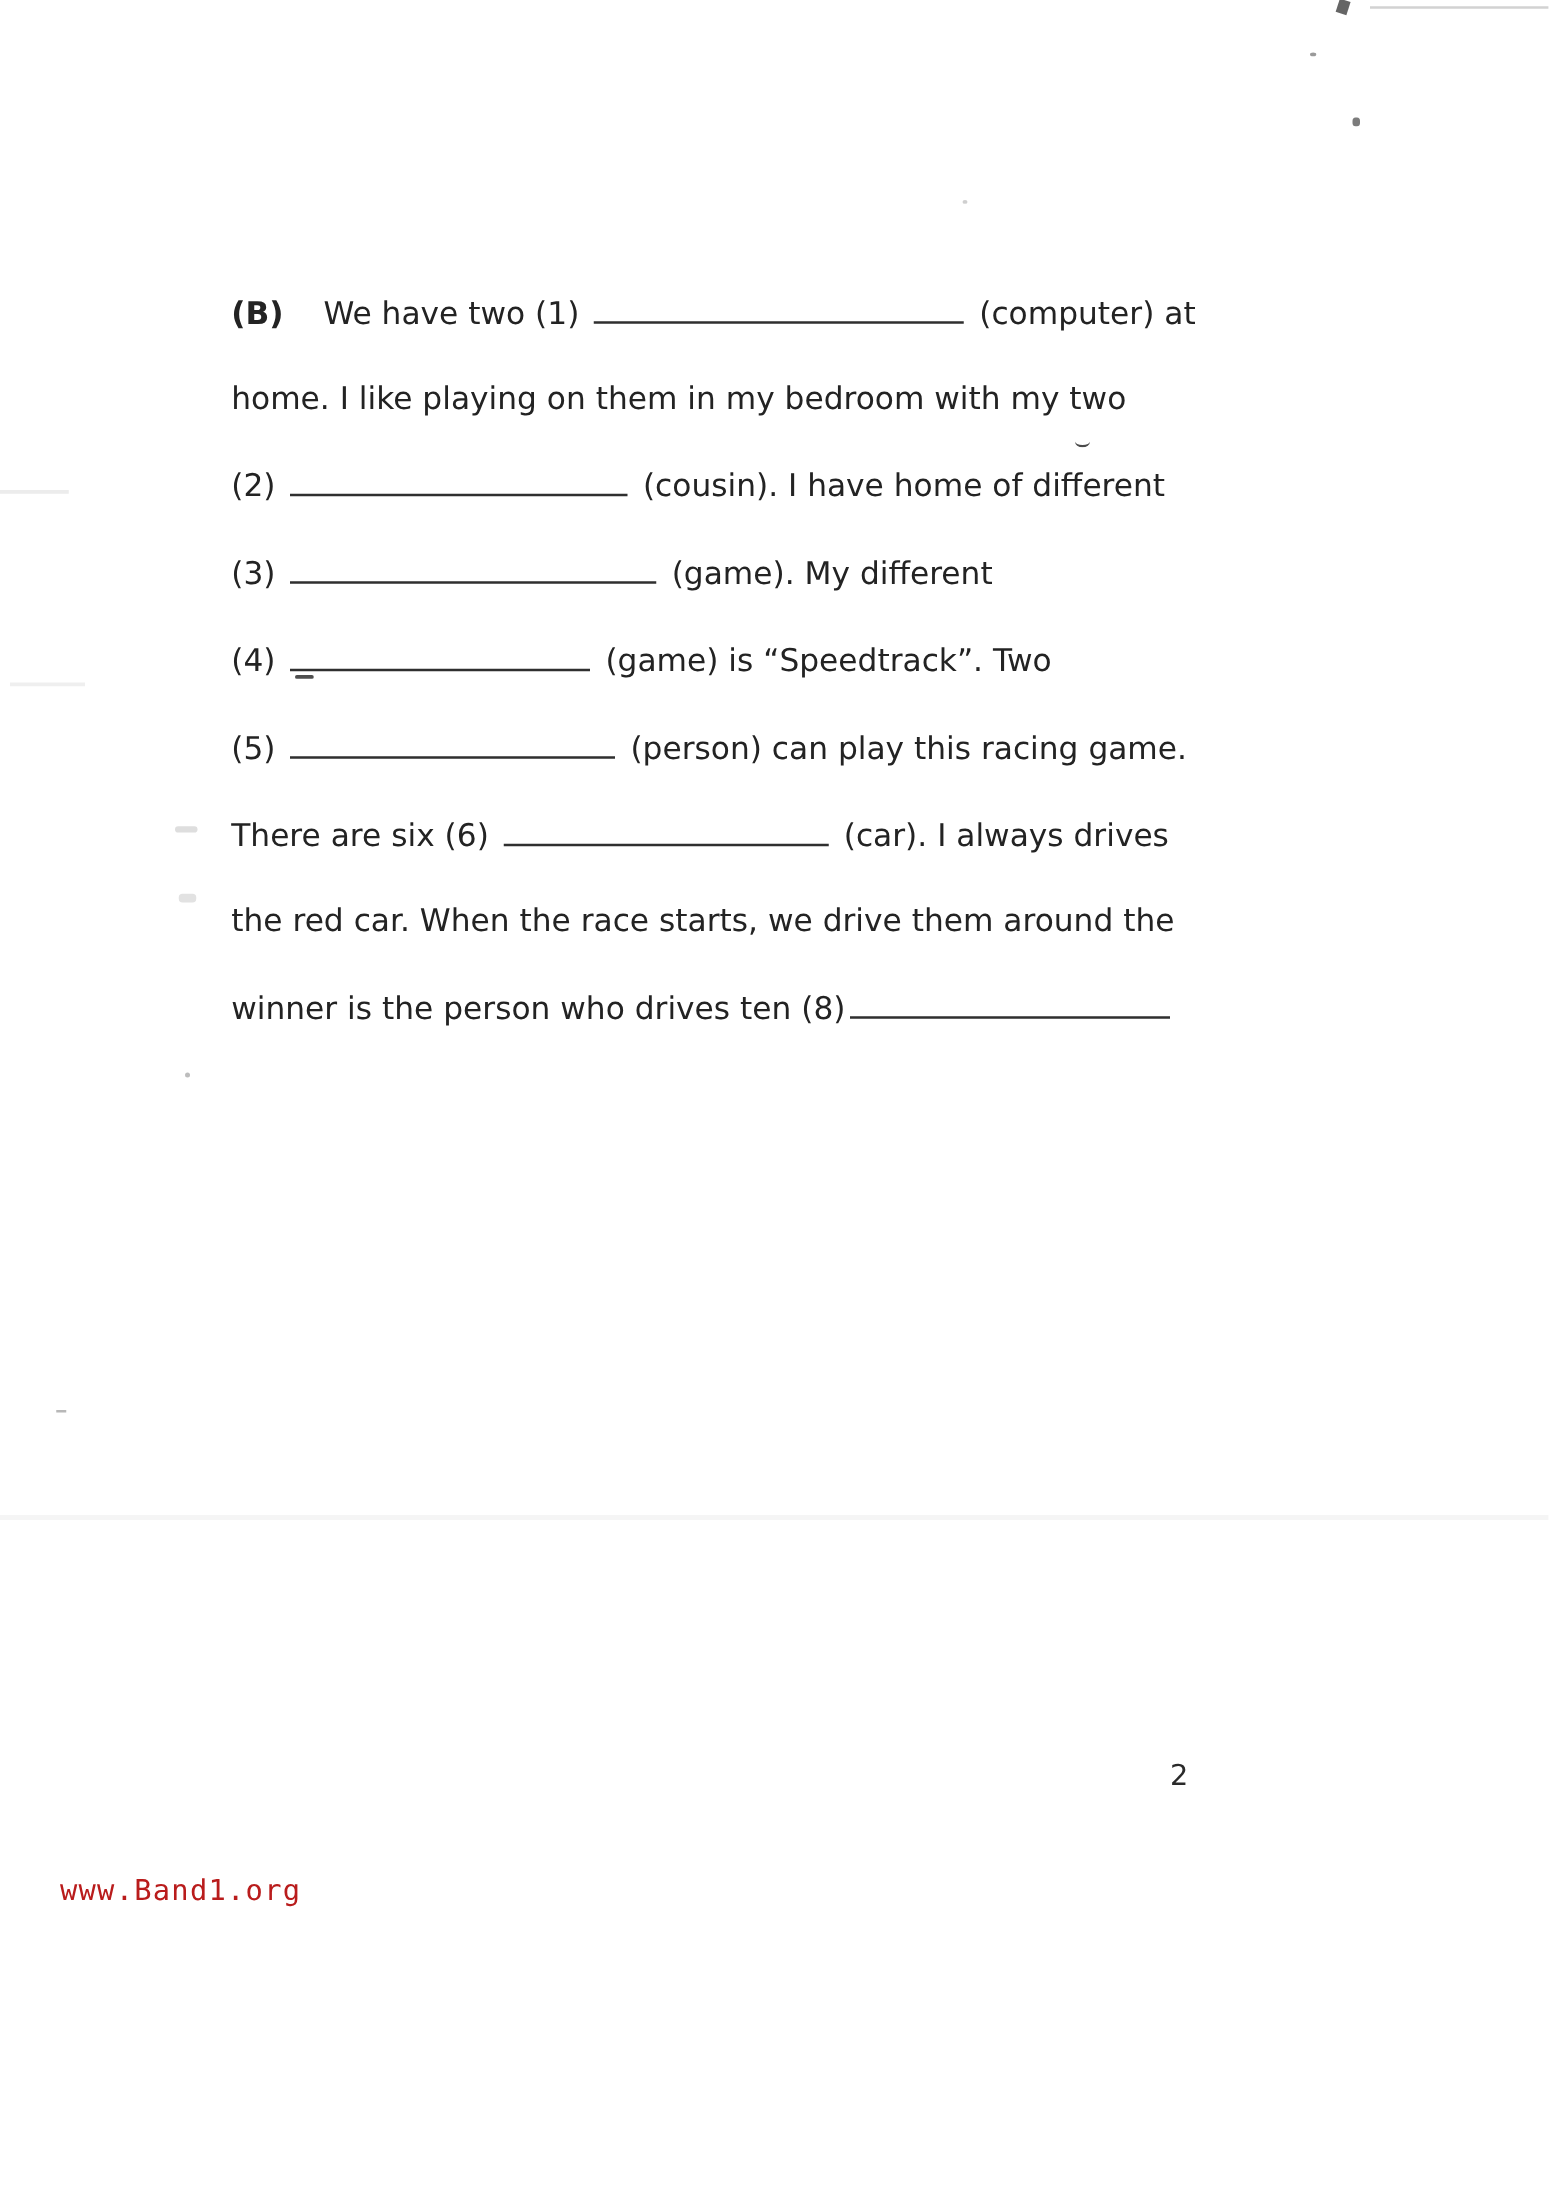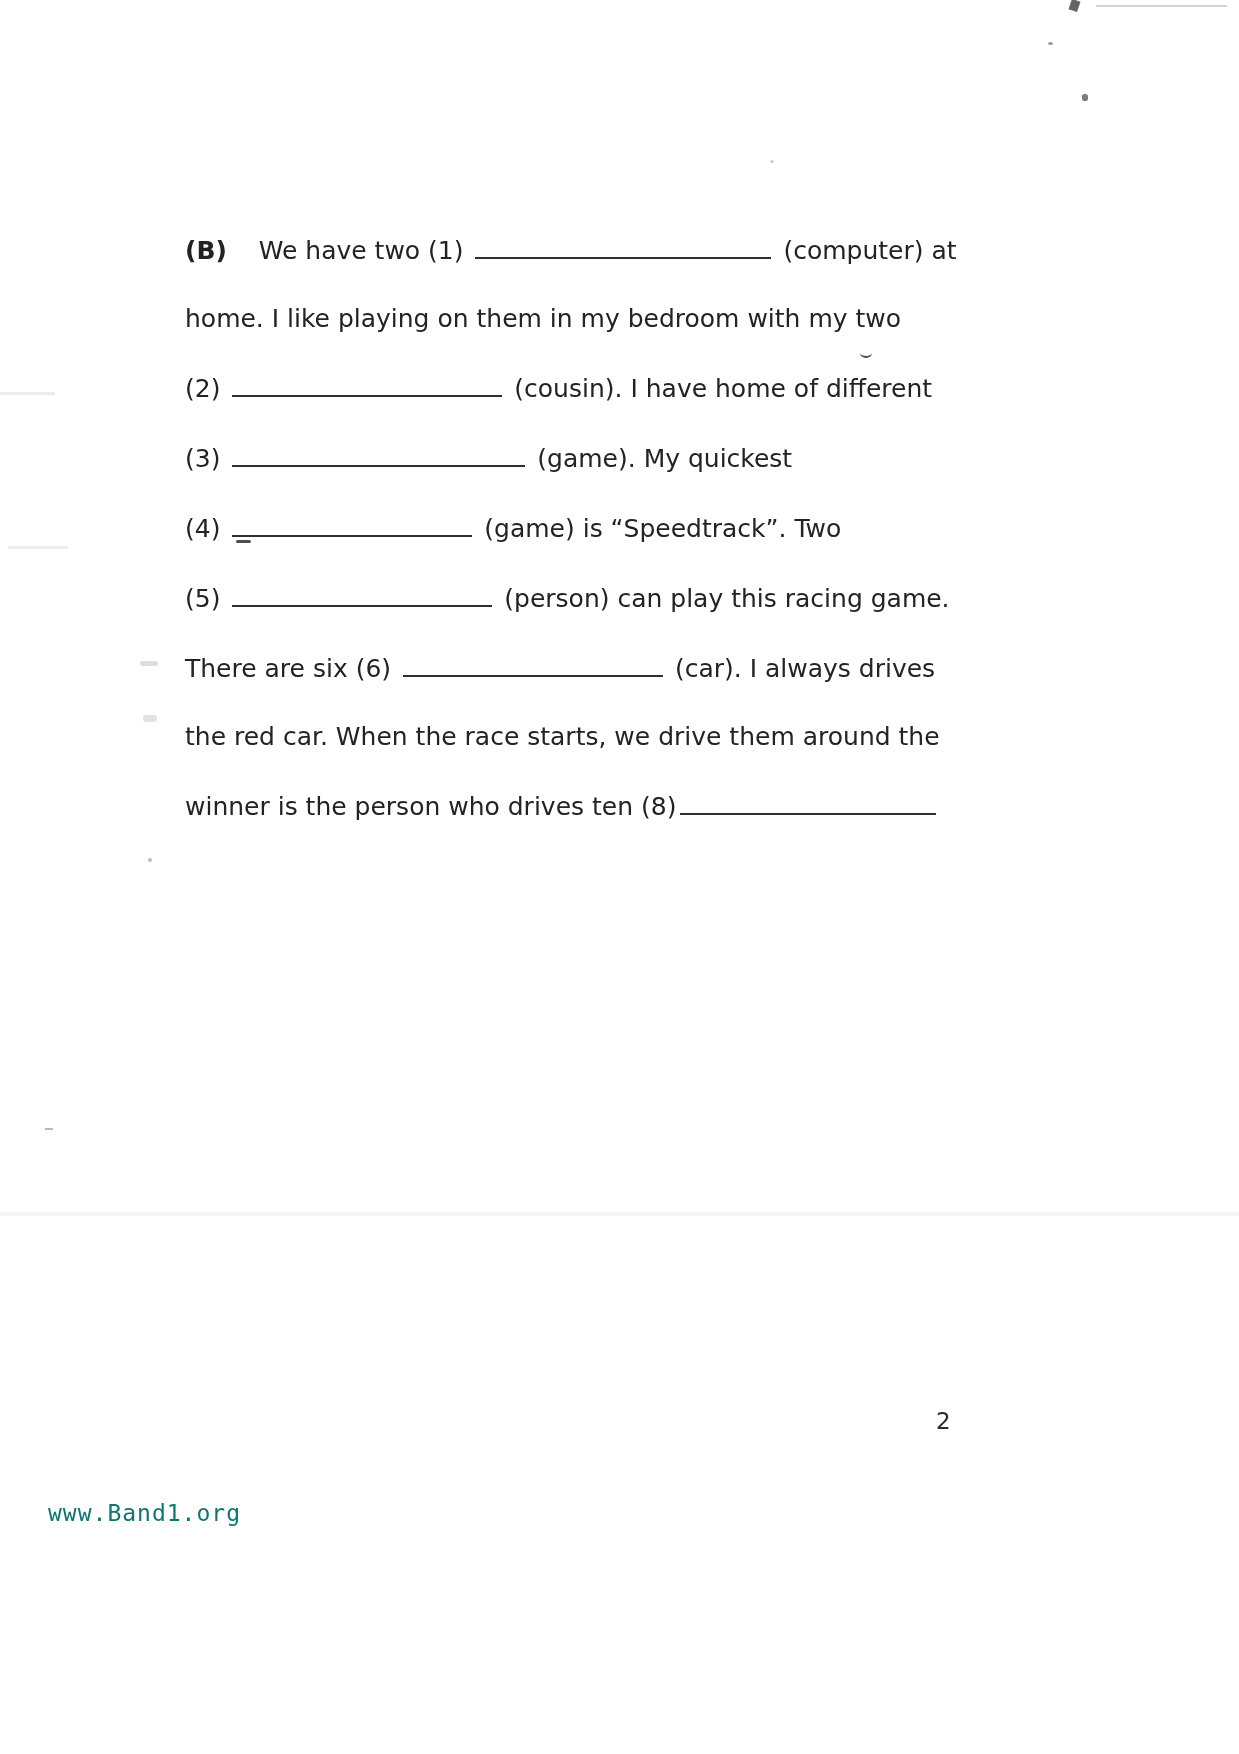--- a/index.html
+++ b/index.html
@@ -8,21 +8,20 @@
     background: #ffffff;
   }
   .page {
     position: relative;
     width: 1239px;
     height: 1754px;
     background: #ffffff;
     overflow: hidden;
     font-family: "DejaVu Sans", "Liberation Sans", sans-serif;
     color: #232323;
-    border-radius: 30px;
   }
   .worksheet {
     position: absolute;
     top: 232px;
     left: 185px;
     width: 980px;
     font-size: 25px;
   }
   .line {
     white-space: pre;
@@ -49,21 +48,21 @@
     font-size: 23px;
     color: #2a2a2a;
   }
   .footer-url {
     position: absolute;
     left: 48px;
     top: 1500px;
     font-family: "DejaVu Sans Mono", "Liberation Mono", monospace;
     font-size: 23px;
     letter-spacing: 1px;
-    color: #0f766e;
+    color: #b91c1c;
   }
   
   .art { position: absolute; }
   .art-corner-mark { left: 1070px; top: 0; width: 9px; height: 11px; background: #4a4a4a; transform: rotate(18deg); opacity: .85; }
   .art-corner-line { left: 1096px; top: 5px; width: 143px; height: 2px; background: #d2d2d2; }
   .art-dot-1 { left: 1048px; top: 42px; width: 5px; height: 3px; background: #9a9a9a; border-radius: 50%; }
   .art-dot-2 { left: 1082px; top: 94px; width: 6px; height: 7px; background: #7c7c7c; border-radius: 40%; }
   .art-squiggle { left: 860px; top: 348px; width: 12px; height: 8px; border-bottom: 2px solid #4a4a4a; border-radius: 50%; }
   .art-dash-4 { left: 236px; top: 540px; width: 15px; height: 3px; background: #4e4e4e; border-radius: 2px; }
   .art-streak-1 { left: 0; top: 392px; width: 55px; height: 3px; background: #ececec; }
@@ -92,21 +91,21 @@
   <div class="art art-tilde-2"></div>
   <div class="art art-streak-3"></div>
   <div class="art art-speck-1"></div>
   <div class="art art-speck-2"></div>
   <div class="art art-speck-3"></div>
 
   <div class="worksheet">
       <div class="line"><span class="seg-text bold">(B)</span><span class="seg-text">    We have two (1) </span><span class="blank" style="width: 296px;"></span><span class="seg-text"> (computer) at</span></div>
       <div class="line"><span class="seg-text">home. I like playing on them in my bedroom with my two</span></div>
       <div class="line"><span class="seg-text">(2) </span><span class="blank" style="width: 270px;"></span><span class="seg-text"> (cousin). I have home of different</span></div>
-      <div class="line"><span class="seg-text">(3) </span><span class="blank" style="width: 293px;"></span><span class="seg-text"> (game). My quickest</span></div>
+      <div class="line"><span class="seg-text">(3) </span><span class="blank" style="width: 293px;"></span><span class="seg-text"> (game). My different</span></div>
       <div class="line"><span class="seg-text">(4) </span><span class="blank" style="width: 240px;"></span><span class="seg-text"> (game) is “Speedtrack”. Two</span></div>
       <div class="line"><span class="seg-text">(5) </span><span class="blank" style="width: 260px;"></span><span class="seg-text"> (person) can play this racing game.</span></div>
       <div class="line"><span class="seg-text">There are six (6) </span><span class="blank" style="width: 260px;"></span><span class="seg-text"> (car). I always drives</span></div>
       <div class="line"><span class="seg-text">the red car. When the race starts, we drive them around the</span></div>
       <div class="line"><span class="seg-text">winner is the person who drives ten (8)</span><span class="blank" style="width: 256px;"></span></div>
     </div>
 
   <div class="page-number">2</div>
 
   <div class="footer-url">www.Band1.org</div>

